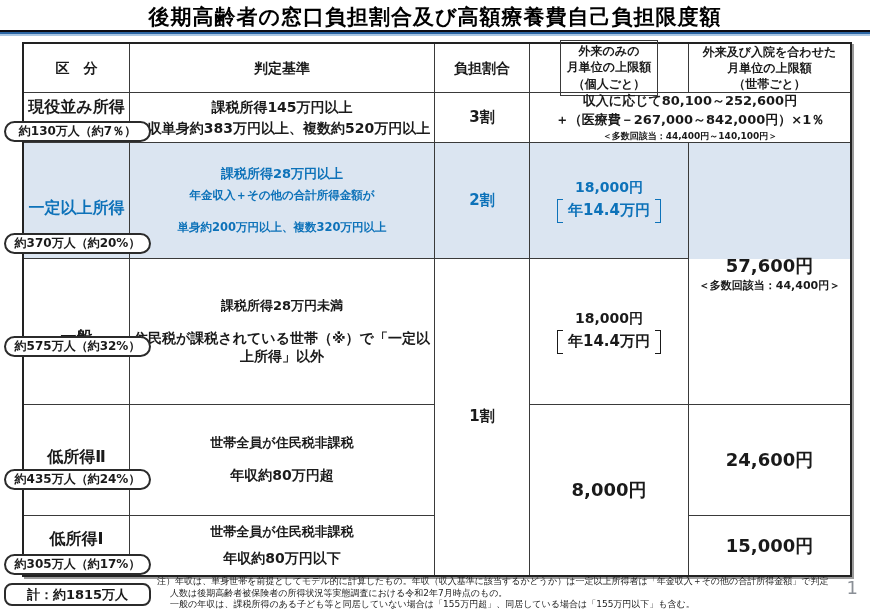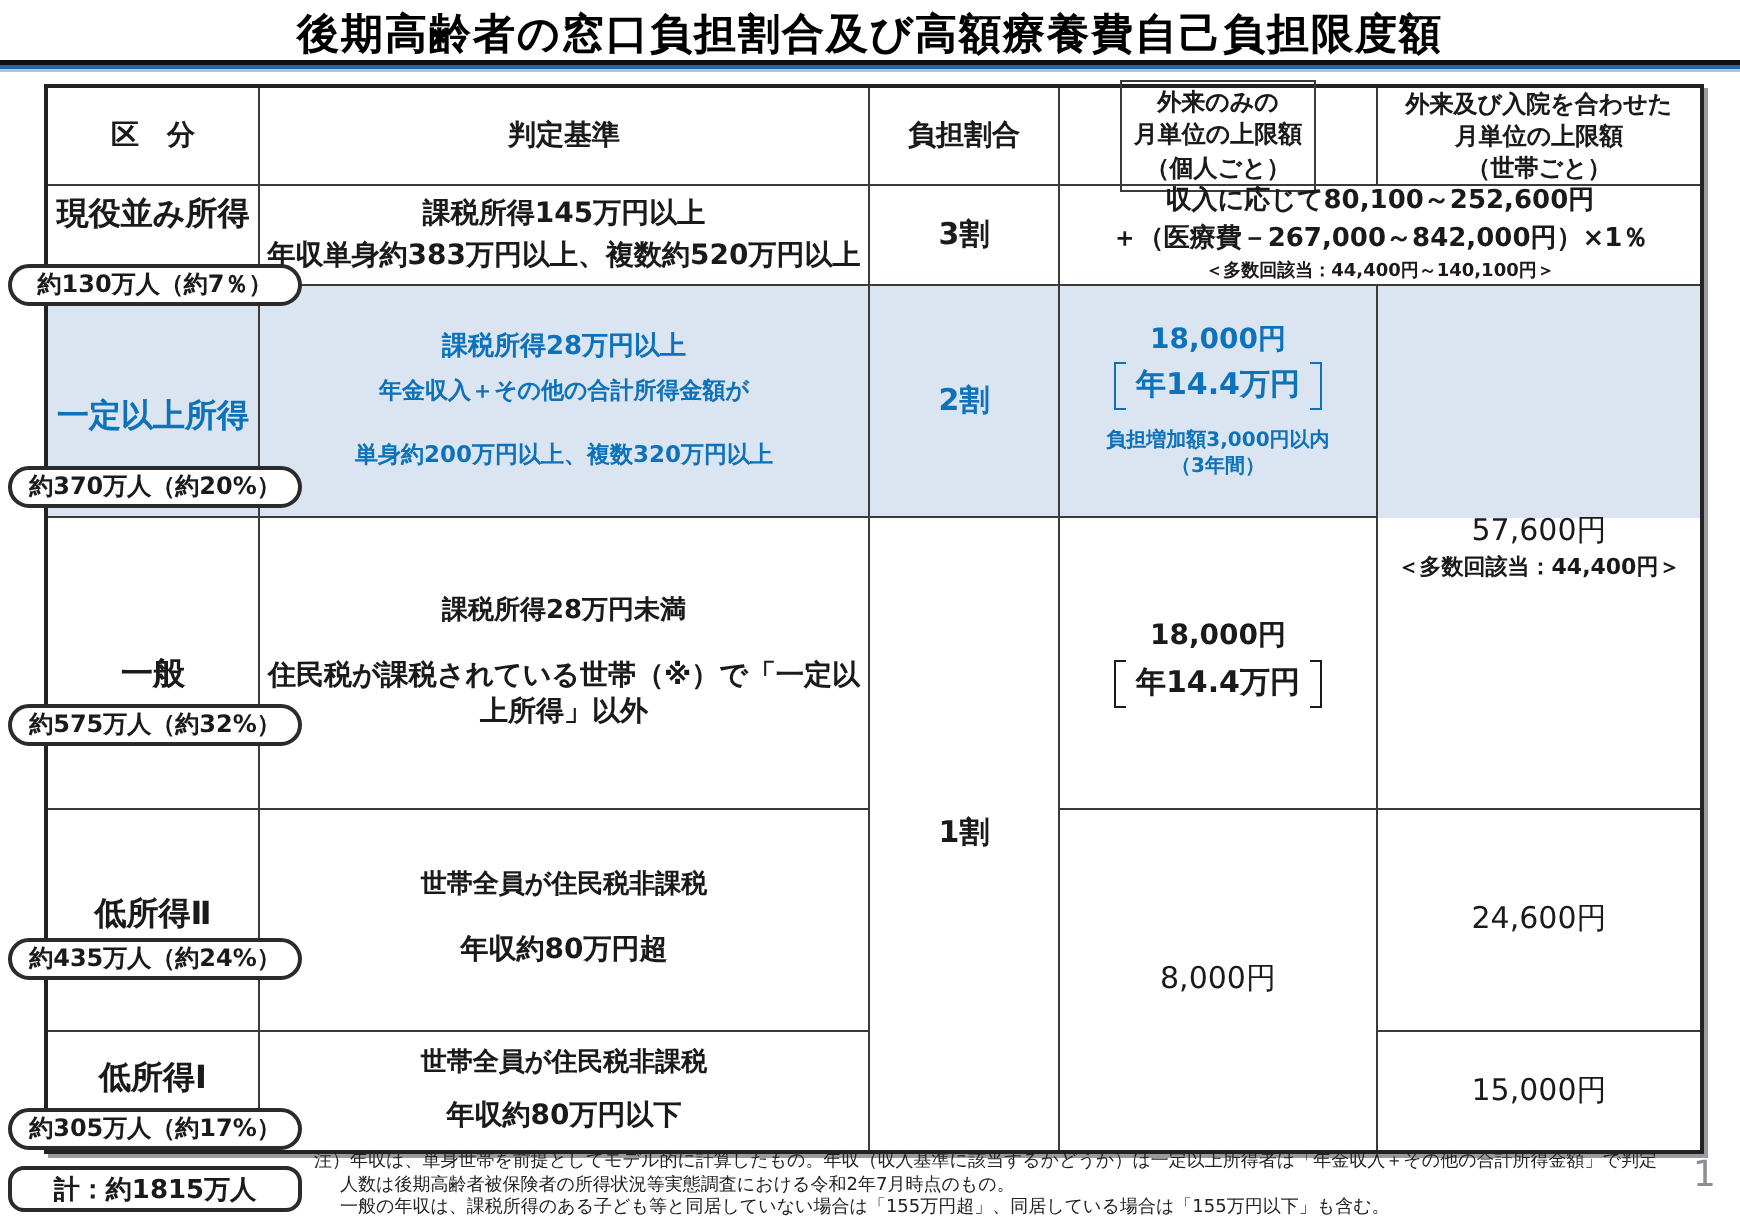--- a/index.html
+++ b/index.html
@@ -31,21 +31,21 @@
   .hdr-inner{border:1.5px solid #3a3a3a;margin:3px 3px;padding:2px 6px 3px;width:auto;}
 
   .cat{font-size:16px;font-weight:700;}
   .crit-main{font-size:14px;font-weight:700;}
   .crit-main-lg{font-size:13px;font-weight:700;}
   .crit-sub{font-size:14px;font-weight:600;margin-top:5px;}
   .crit-sub-b{font-size:11.5px;font-weight:700;margin-top:5px;}
   .gap14{margin-top:14px;}
   .ratio{font-size:15px;font-weight:700;}
   .money{font-size:14px;font-weight:700;}
-  .money-md{font-size:15px;font-weight:400;}
+  .money-md{font-size:18px;font-weight:700;}
   .limit-l{font-size:13px;font-weight:700;line-height:1.45;}
   .limit-s{font-size:9px;font-weight:600;margin-top:1px;}
   .house-note{font-size:11px;font-weight:600;margin-top:2px;}
   .inc-note{font-size:10px;font-weight:700;margin-top:9px;line-height:1.3;}
 
   .bracket-row{display:flex;align-items:center;gap:5px;font-size:15px;font-weight:700;margin-top:2px;}
   .bkt{width:6px;height:24px;border:1.6px solid currentColor;box-sizing:border-box;}
   .bkt-l{border-right:none;} .bkt-r{border-left:none;}
 
   
@@ -125,24 +125,20 @@
     <div class="cell hl blue ratio" style="grid-column:3;grid-row:3;">
       <span>2割</span>
     </div>
     <div class="cell hl blue" style="grid-column:4;grid-row:3;">
       <div class="money">18,000円</div>
       <div class="bracket-row">
         <span class="bkt bkt-l"></span>
         <span>年14.4万円</span>
         <span class="bkt bkt-r"></span>
       </div>
-      <div class="inc-note">
-        <div>負担増加額3,000円以内</div>
-        <div>（3年間）</div>
-      </div>
     </div>
     <div class="cell no-r house-upper" style="grid-column:5;grid-row:3 / span 2;">
       <div class="money-md">57,600円</div>
       <div class="house-note">＜多数回該当：44,400円＞</div>
     </div>
 
     <div class="cell cat pt12" style="grid-column:1;grid-row:4;">
       <span>一般</span>
     </div>
     <div class="cell" style="grid-column:2;grid-row:4;">
@@ -181,23 +177,23 @@
     <div class="cell no-b" style="grid-column:2;grid-row:6;">
       <div class="crit-main" style="font-size:13px;">世帯全員が住民税非課税</div>
       <div class="crit-sub" style="margin-top:8px;">年収約80万円以下</div>
     </div>
     <div class="cell money-md no-r no-b" style="grid-column:5;grid-row:6;">
       <span>15,000円</span>
     </div>
 
   </div>
 
-  <div class="pill" style="top:121px;margin-top:11px;">約130万人（約7％）</div>
+  <div class="pill" style="top:121px;">約130万人（約7％）</div>
   <div class="pill" style="top:233px;">約370万人（約20%）</div>
-  <div class="pill" style="top:352px;">約575万人（約32%）</div>
+  <div class="pill" style="top:336px;">約575万人（約32%）</div>
   <div class="pill" style="top:469px;">約435万人（約24%）</div>
   <div class="pill" style="top:554px;">約305万人（約17%）</div>
   <div class="pill pill-total">計：約1815万人</div>
 
   <div class="notes">
     <div>注）年収は、単身世帯を前提としてモデル的に計算したもの。年収（収入基準に該当するかどうか）は一定以上所得者は「年金収入＋その他の合計所得金額」で判定</div>
     <div class="indent">人数は後期高齢者被保険者の所得状況等実態調査における令和2年7月時点のもの。</div>
     <div class="indent">一般の年収は、課税所得のある子ども等と同居していない場合は「155万円超」、同居している場合は「155万円以下」も含む。</div>
   </div>
 

